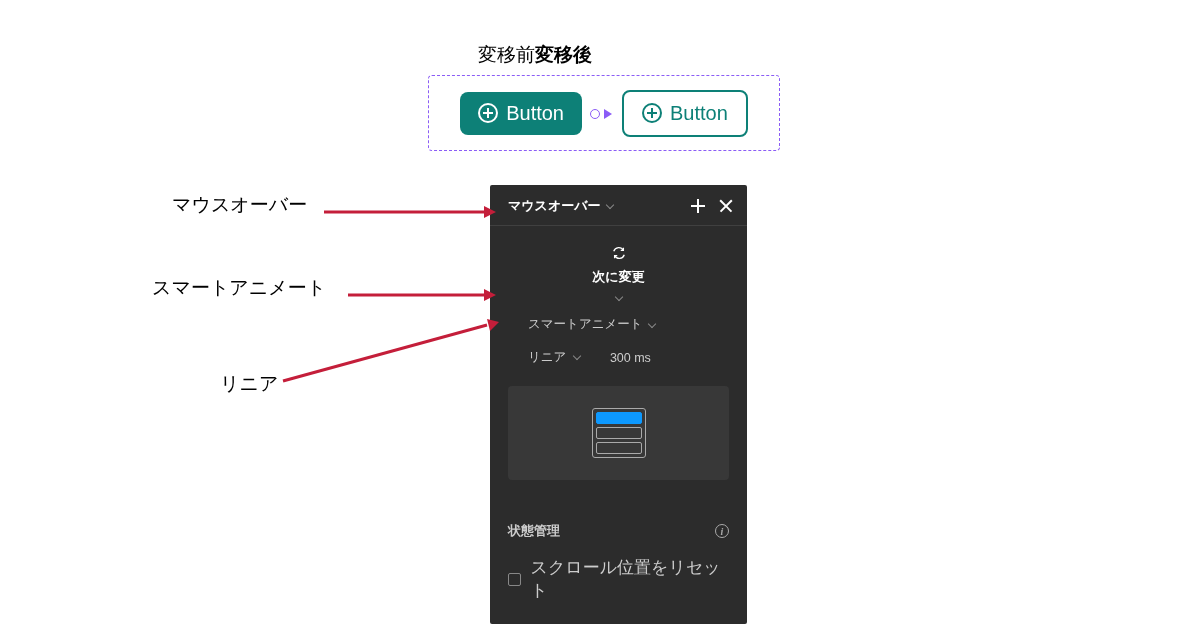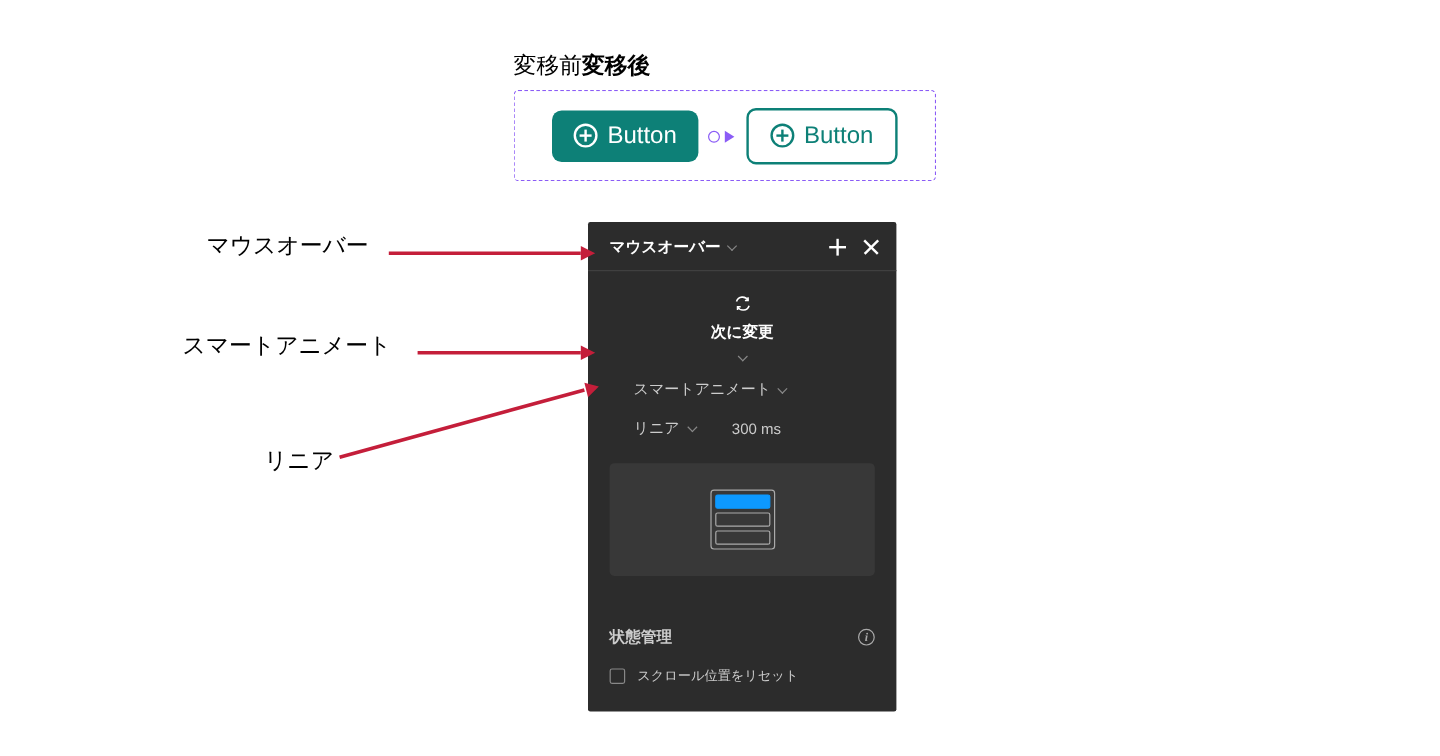--- a/index.html
+++ b/index.html
@@ -35,20 +35,21 @@
       position: absolute;
       top: 42px;
       left: 428px;
       width: 352px;
       display: flex;
       font-size: 19px;
       color: #000;
     }
     
     .frame-label-left {
+      margin-left: 50px;
     }
     
     .frame-label-right {
       font-weight: bold;
     }
     
     .ui-button {
       display: flex;
       align-items: center;
       gap: 8px;
@@ -324,21 +325,21 @@
       font-family: Georgia, serif;
       font-style: italic;
     }
     
     .checkbox-row {
       display: flex;
       align-items: center;
       gap: 10px;
       padding: 8px 0;
       color: #ccc;
-      font-size: 11px;
+      font-size: 17px;
     }
     
     .checkbox {
       width: 13px;
       height: 13px;
       border: 1.2px solid #888;
       border-radius: 2px;
     }
     
     

